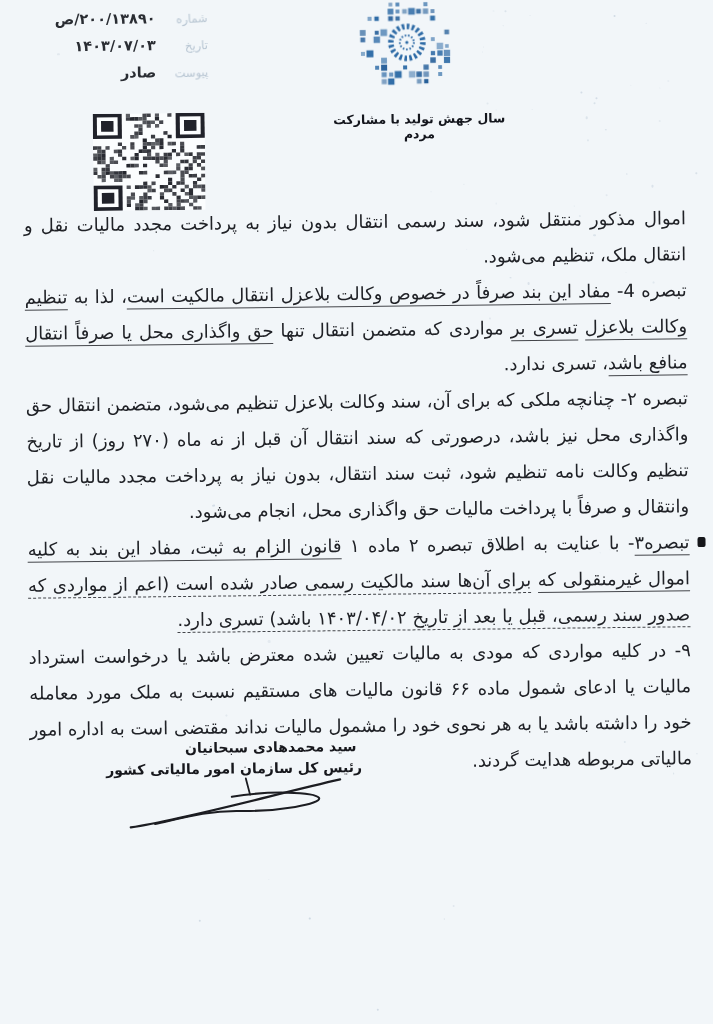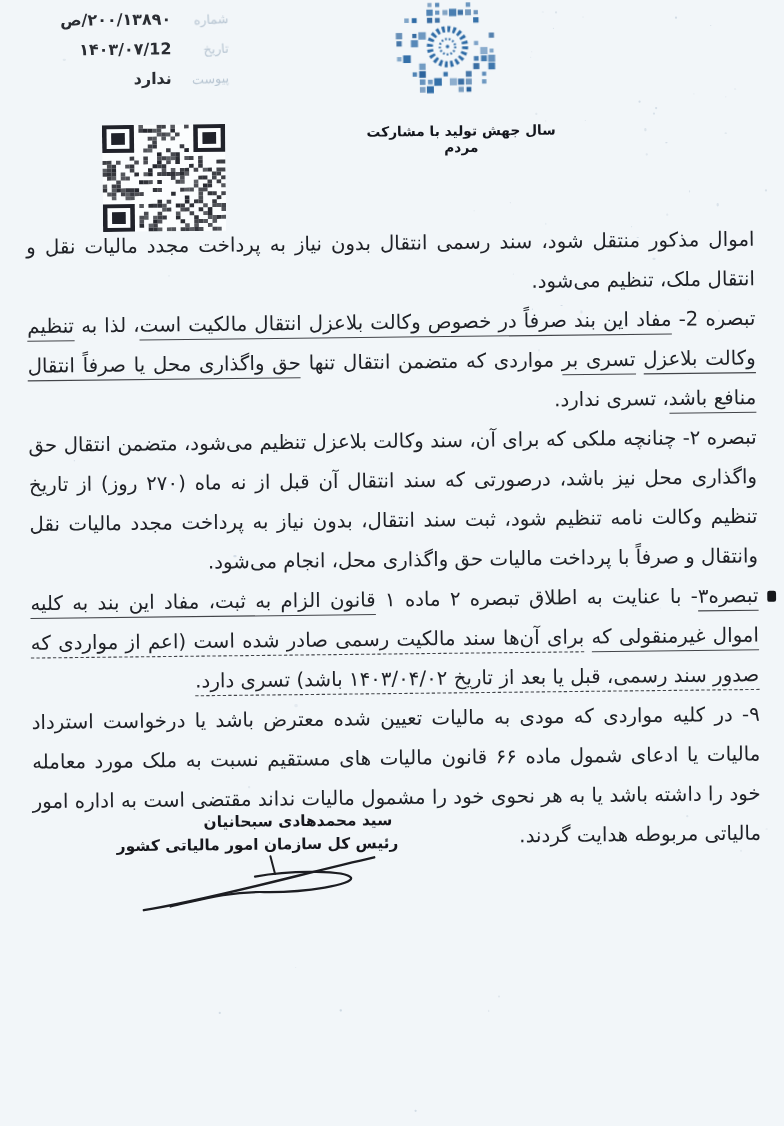--- a/index.html
+++ b/index.html
@@ -59,25 +59,25 @@
 <div class="page">
   <div class="tilt">
 
     <div class="meta">
       <div class="meta-row">
         <span class="meta-label">شماره</span>
         <span class="meta-value">۲۰۰/۱۳۸۹۰/ص</span>
       </div>
       <div class="meta-row">
         <span class="meta-label">تاریخ</span>
-        <span class="meta-value">۱۴۰۳/۰۷/12</span>
+        <span class="meta-value">۱۴۰۳/۰۷/۰۳</span>
       </div>
       <div class="meta-row">
         <span class="meta-label">پیوست</span>
-        <span class="meta-value">ندارد</span>
+        <span class="meta-value">صادر</span>
       </div>
     </div>
 
     <svg id="emblem" class="emblem" viewBox="0 0 122 84">
         <rect x="43.126466020708904" y="1.1264660207089037" width="3.7470679585821927" height="3.7470679585821927" fill="#1f5a96" opacity="0.5183854340575635"></rect>
         <rect x="50.090386960830074" y="1.0903869608300738" width="3.8192260783398524" height="3.8192260783398524" fill="#2e6ba6" opacity="0.7791377695975825"></rect>
         <rect x="77.95880742627196" y="0.9588074262719601" width="4.08238514745608" height="4.08238514745608" fill="#2e6ba6" opacity="0.6826298075029626"></rect>
         <rect x="42.11866693466436" y="7.118666934664361" width="5.762666130671278" height="5.762666130671278" fill="#2e6ba6" opacity="0.827907069819048"></rect>
         <rect x="50.06924901599996" y="8.069249015999958" width="3.861501968000084" height="3.861501968000084" fill="#2e6ba6" opacity="0.7017172679770738"></rect>
         <rect x="56.699095319083426" y="7.699095319083426" width="4.601809361833148" height="4.601809361833148" fill="#1f5a96" opacity="0.5306911001680419"></rect>
@@ -355,21 +355,21 @@
         <rect x="20" y="0" width="7" height="7" fill="#20222a"></rect>
         <rect x="21" y="1" width="5" height="5" fill="#fbfdfe"></rect>
         <rect x="22" y="2" width="3" height="3" fill="#20222a"></rect>
         <rect x="0" y="20" width="7" height="7" fill="#20222a"></rect>
         <rect x="1" y="21" width="5" height="5" fill="#fbfdfe"></rect>
         <rect x="2" y="22" width="3" height="3" fill="#20222a"></rect>
       </svg>
 
     <div id="paras" class="body-text">
         <p class="para"><span>اموال مذکور منتقل شود، سند رسمی انتقال بدون نیاز به پرداخت مجدد مالیات نقل و انتقال ملک، تنظیم می‌شود.</span></p>
-        <p class="para"><span>تبصره 2- </span><span class="u-solid">مفاد این بند صرفاً در خصوص وکالت بلاعزل انتقال مالکیت است</span><span>، لذا به </span><span class="u-solid">تنظیم وکالت بلاعزل</span><span> </span><span class="u-solid">تسری بر</span><span> مواردی که متضمن انتقال تنها </span><span class="u-solid">حق واگذاری محل یا صرفاً انتقال منافع باشد</span><span>، تسری ندارد.</span></p>
+        <p class="para"><span>تبصره 4- </span><span class="u-solid">مفاد این بند صرفاً در خصوص وکالت بلاعزل انتقال مالکیت است</span><span>، لذا به </span><span class="u-solid">تنظیم وکالت بلاعزل</span><span> </span><span class="u-solid">تسری بر</span><span> مواردی که متضمن انتقال تنها </span><span class="u-solid">حق واگذاری محل یا صرفاً انتقال منافع باشد</span><span>، تسری ندارد.</span></p>
         <p class="para"><span>تبصره ۲- چنانچه ملکی که برای آن، سند وکالت بلاعزل تنظیم می‌شود، متضمن انتقال حق واگذاری محل نیز باشد، درصورتی که سند انتقال آن قبل از نه ماه (۲۷۰ روز) از تاریخ تنظیم وکالت نامه تنظیم شود، ثبت سند انتقال، بدون نیاز به پرداخت مجدد مالیات نقل وانتقال و صرفاً با پرداخت مالیات حق واگذاری محل، انجام می‌شود.</span></p>
         <p class="para"><span class="bullet"></span><span class="u-solid">تبصره۳</span><span>- با عنایت به اطلاق تبصره ۲ ماده ۱ </span><span class="u-solid">قانون الزام به ثبت، مفاد این بند به کلیه اموال غیرمنقولی که</span><span> </span><span class="u-dashed">برای آن‌ها سند مالکیت رسمی صادر شده است (اعم از مواردی که صدور سند رسمی، قبل یا بعد از تاریخ ۱۴۰۳/۰۴/۰۲ باشد) تسری دارد.</span></p>
         <p class="para"><span>۹- در کلیه مواردی که مودی به مالیات تعیین شده معترض باشد یا درخواست استرداد مالیات یا ادعای شمول ماده ۶۶ قانون مالیات های مستقیم نسبت به ملک مورد معامله خود را داشته باشد یا به هر نحوی خود را مشمول مالیات نداند مقتضی است به اداره امور مالیاتی مربوطه هدایت گردند.</span></p>
       </div>
 
     <div class="sig">
       <div class="sig-name">سید محمدهادی سبحانیان</div>
       <div class="sig-title">رئیس کل سازمان امور مالیاتی کشور</div>
     </div>
 

